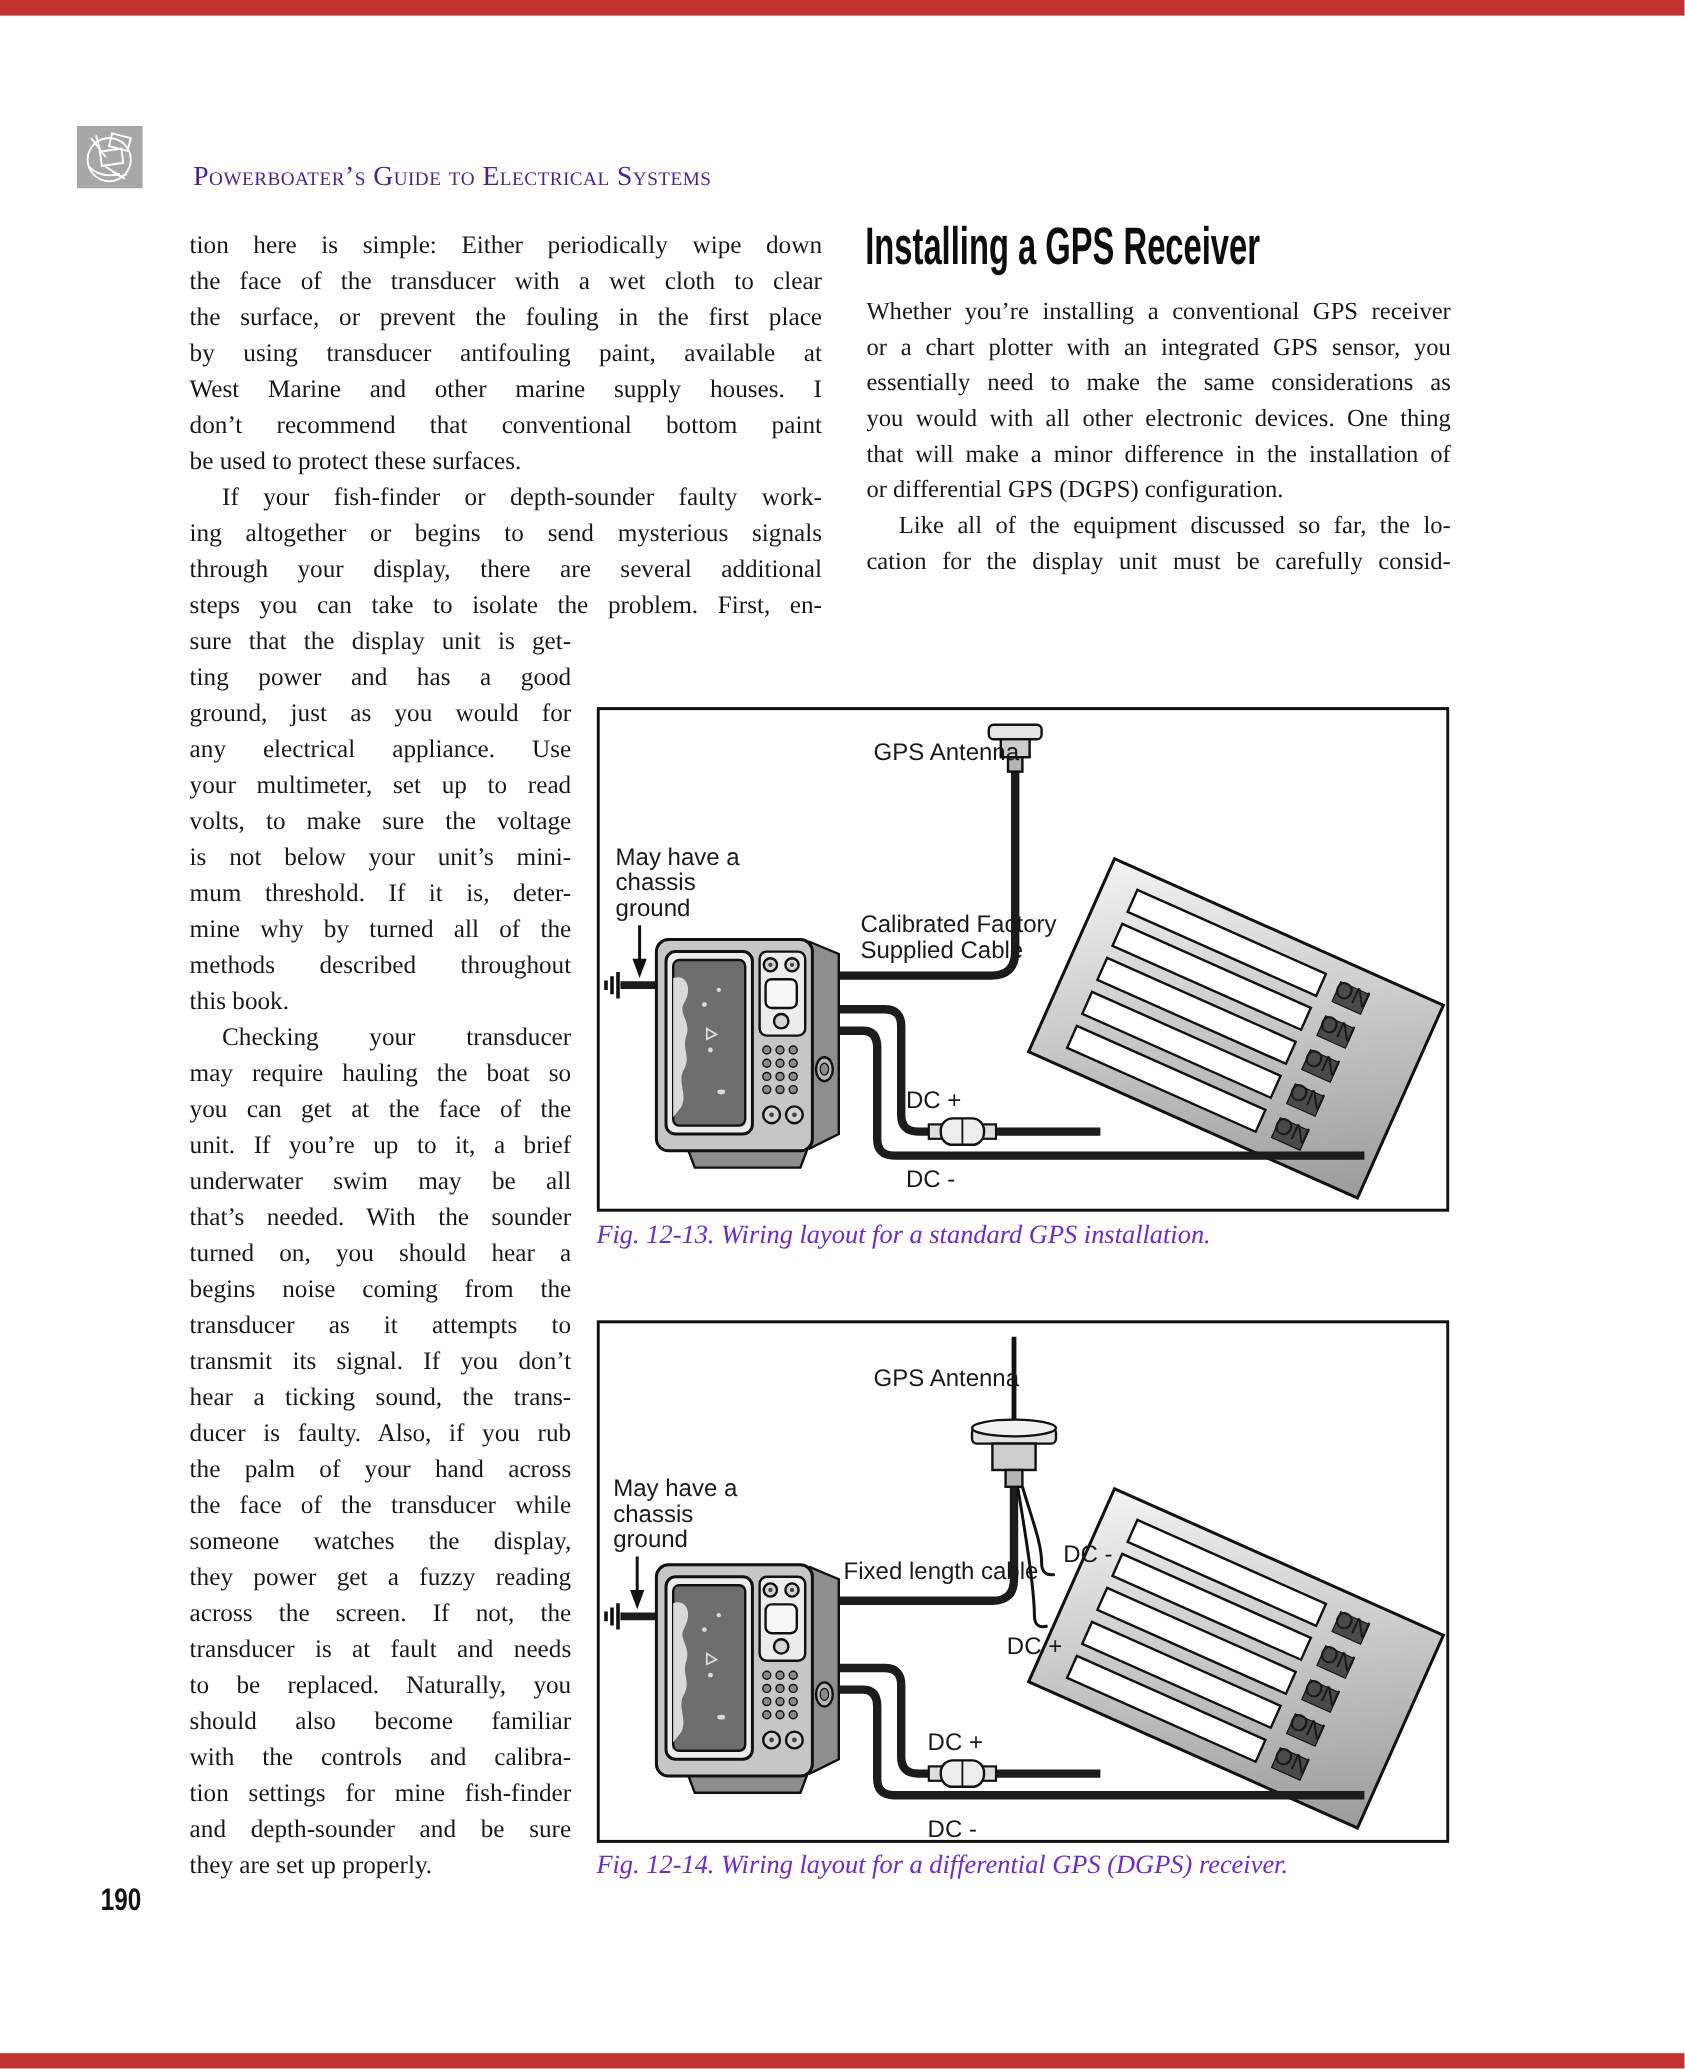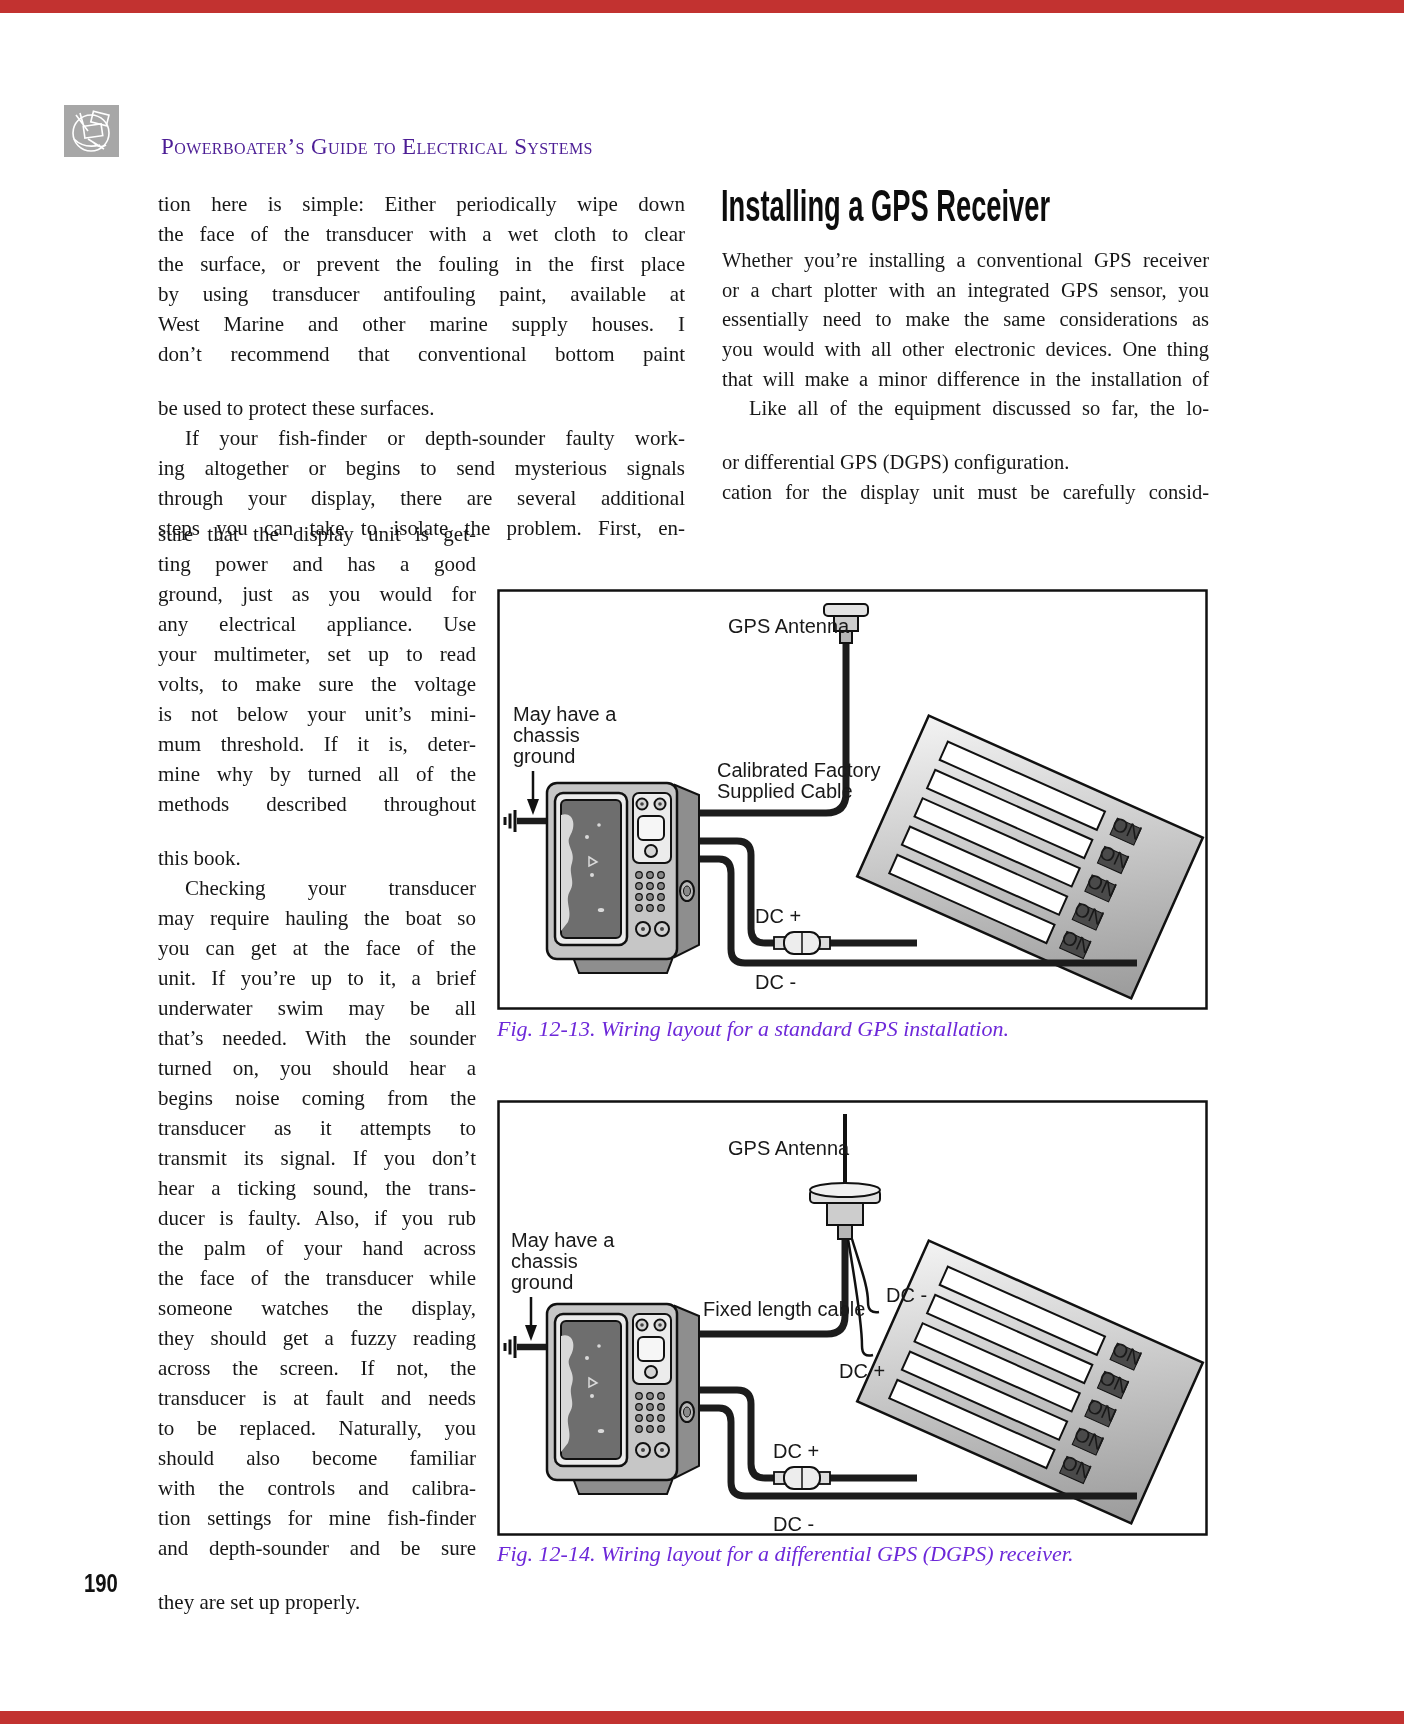--- a/index.html
+++ b/index.html
@@ -5,21 +5,21 @@
   html,body{margin:0;padding:0;background:#ffffff;}
   .page{position:relative;width:1404px;height:1724px;background:#ffffff;overflow:hidden;
         font-family:"Liberation Serif",serif;color:#171717;}
   .redbar{position:absolute;left:0;width:1404px;height:13px;background:#c23230;}
   .redbar.top{top:0;}
   .redbar.bottom{bottom:0;}
   .logo{position:absolute;left:64px;top:105px;width:55px;height:52px;}
   .runhead{position:absolute;left:161px;top:134px;font-variant:small-caps;font-size:23px;
            letter-spacing:.4px;white-space:nowrap;color:#4c1d95;}
   .tline{text-align:justify;text-align-last:justify;white-space:normal;}
-  .endline{text-align-last:left;margin-top:24px;}
+  .endline{text-align-last:left;}
   .indent{text-indent:27px;}
   .leftwide{position:absolute;left:158px;top:189px;width:527px;font-size:21px;}
   .leftwide .tline{height:30px;line-height:30px;}
   .leftnarrow{position:absolute;left:158px;top:519px;width:318px;font-size:21px;}
   .leftnarrow .tline{height:30px;line-height:30px;}
   .rightcol{position:absolute;left:722px;top:246px;width:487px;font-size:20.5px;}
   .rightcol .tline{height:29.7px;line-height:29.7px;}
   .heading{position:absolute;left:721px;top:184px;font-family:"Liberation Sans",sans-serif;
            font-weight:bold;font-size:44px;line-height:44px;transform:scaleX(.62);
            transform-origin:left top;white-space:nowrap;color:#0d0d0d;}
@@ -85,40 +85,40 @@
       <div class="tline">that’s needed. With the sounder</div>
       <div class="tline">turned on, you should hear a</div>
       <div class="tline">begins noise coming from the</div>
       <div class="tline">transducer as it attempts to</div>
       <div class="tline">transmit its signal. If you don’t</div>
       <div class="tline">hear a ticking sound, the trans-</div>
       <div class="tline">ducer is faulty. Also, if you rub</div>
       <div class="tline">the palm of your hand across</div>
       <div class="tline">the face of the transducer while</div>
       <div class="tline">someone watches the display,</div>
-      <div class="tline">they should get a fuzzy reading</div>
+      <div class="tline">they power get a fuzzy reading</div>
       <div class="tline">across the screen. If not, the</div>
       <div class="tline">transducer is at fault and needs</div>
       <div class="tline">to be replaced. Naturally, you</div>
       <div class="tline">should also become familiar</div>
       <div class="tline">with the controls and calibra-</div>
       <div class="tline">tion settings for mine fish-finder</div>
       <div class="tline">and depth-sounder and be sure</div>
       <div class="tline endline">they are set up properly.</div>
     </div>
 
   <div class="heading">Installing a GPS Receiver</div>
   <div class="rightcol">
       <div class="tline">Whether you’re installing a conventional GPS receiver</div>
       <div class="tline">or a chart plotter with an integrated GPS sensor, you</div>
       <div class="tline">essentially need to make the same considerations as</div>
       <div class="tline">you would with all other electronic devices. One thing</div>
       <div class="tline">that will make a minor difference in the installation of</div>
+      <div class="tline endline">or differential GPS (DGPS) configuration.</div>
       <div class="tline indent">Like all of the equipment discussed so far, the lo-</div>
-      <div class="tline endline">or differential GPS (DGPS) configuration.</div>
       <div class="tline">cation for the display unit must be carefully consid-</div>
     </div>
 
   <svg class="figsvg fig1" width="711" height="421" viewBox="0 0 711 421">
     <defs>
       <linearGradient id="pg1" x1="0" y1="0" x2="1" y2="1">
         <stop offset="0" stop-color="#f3f3f3"></stop>
           <stop offset="1" stop-color="#9b9b9b"></stop>
       </linearGradient>
     </defs>

